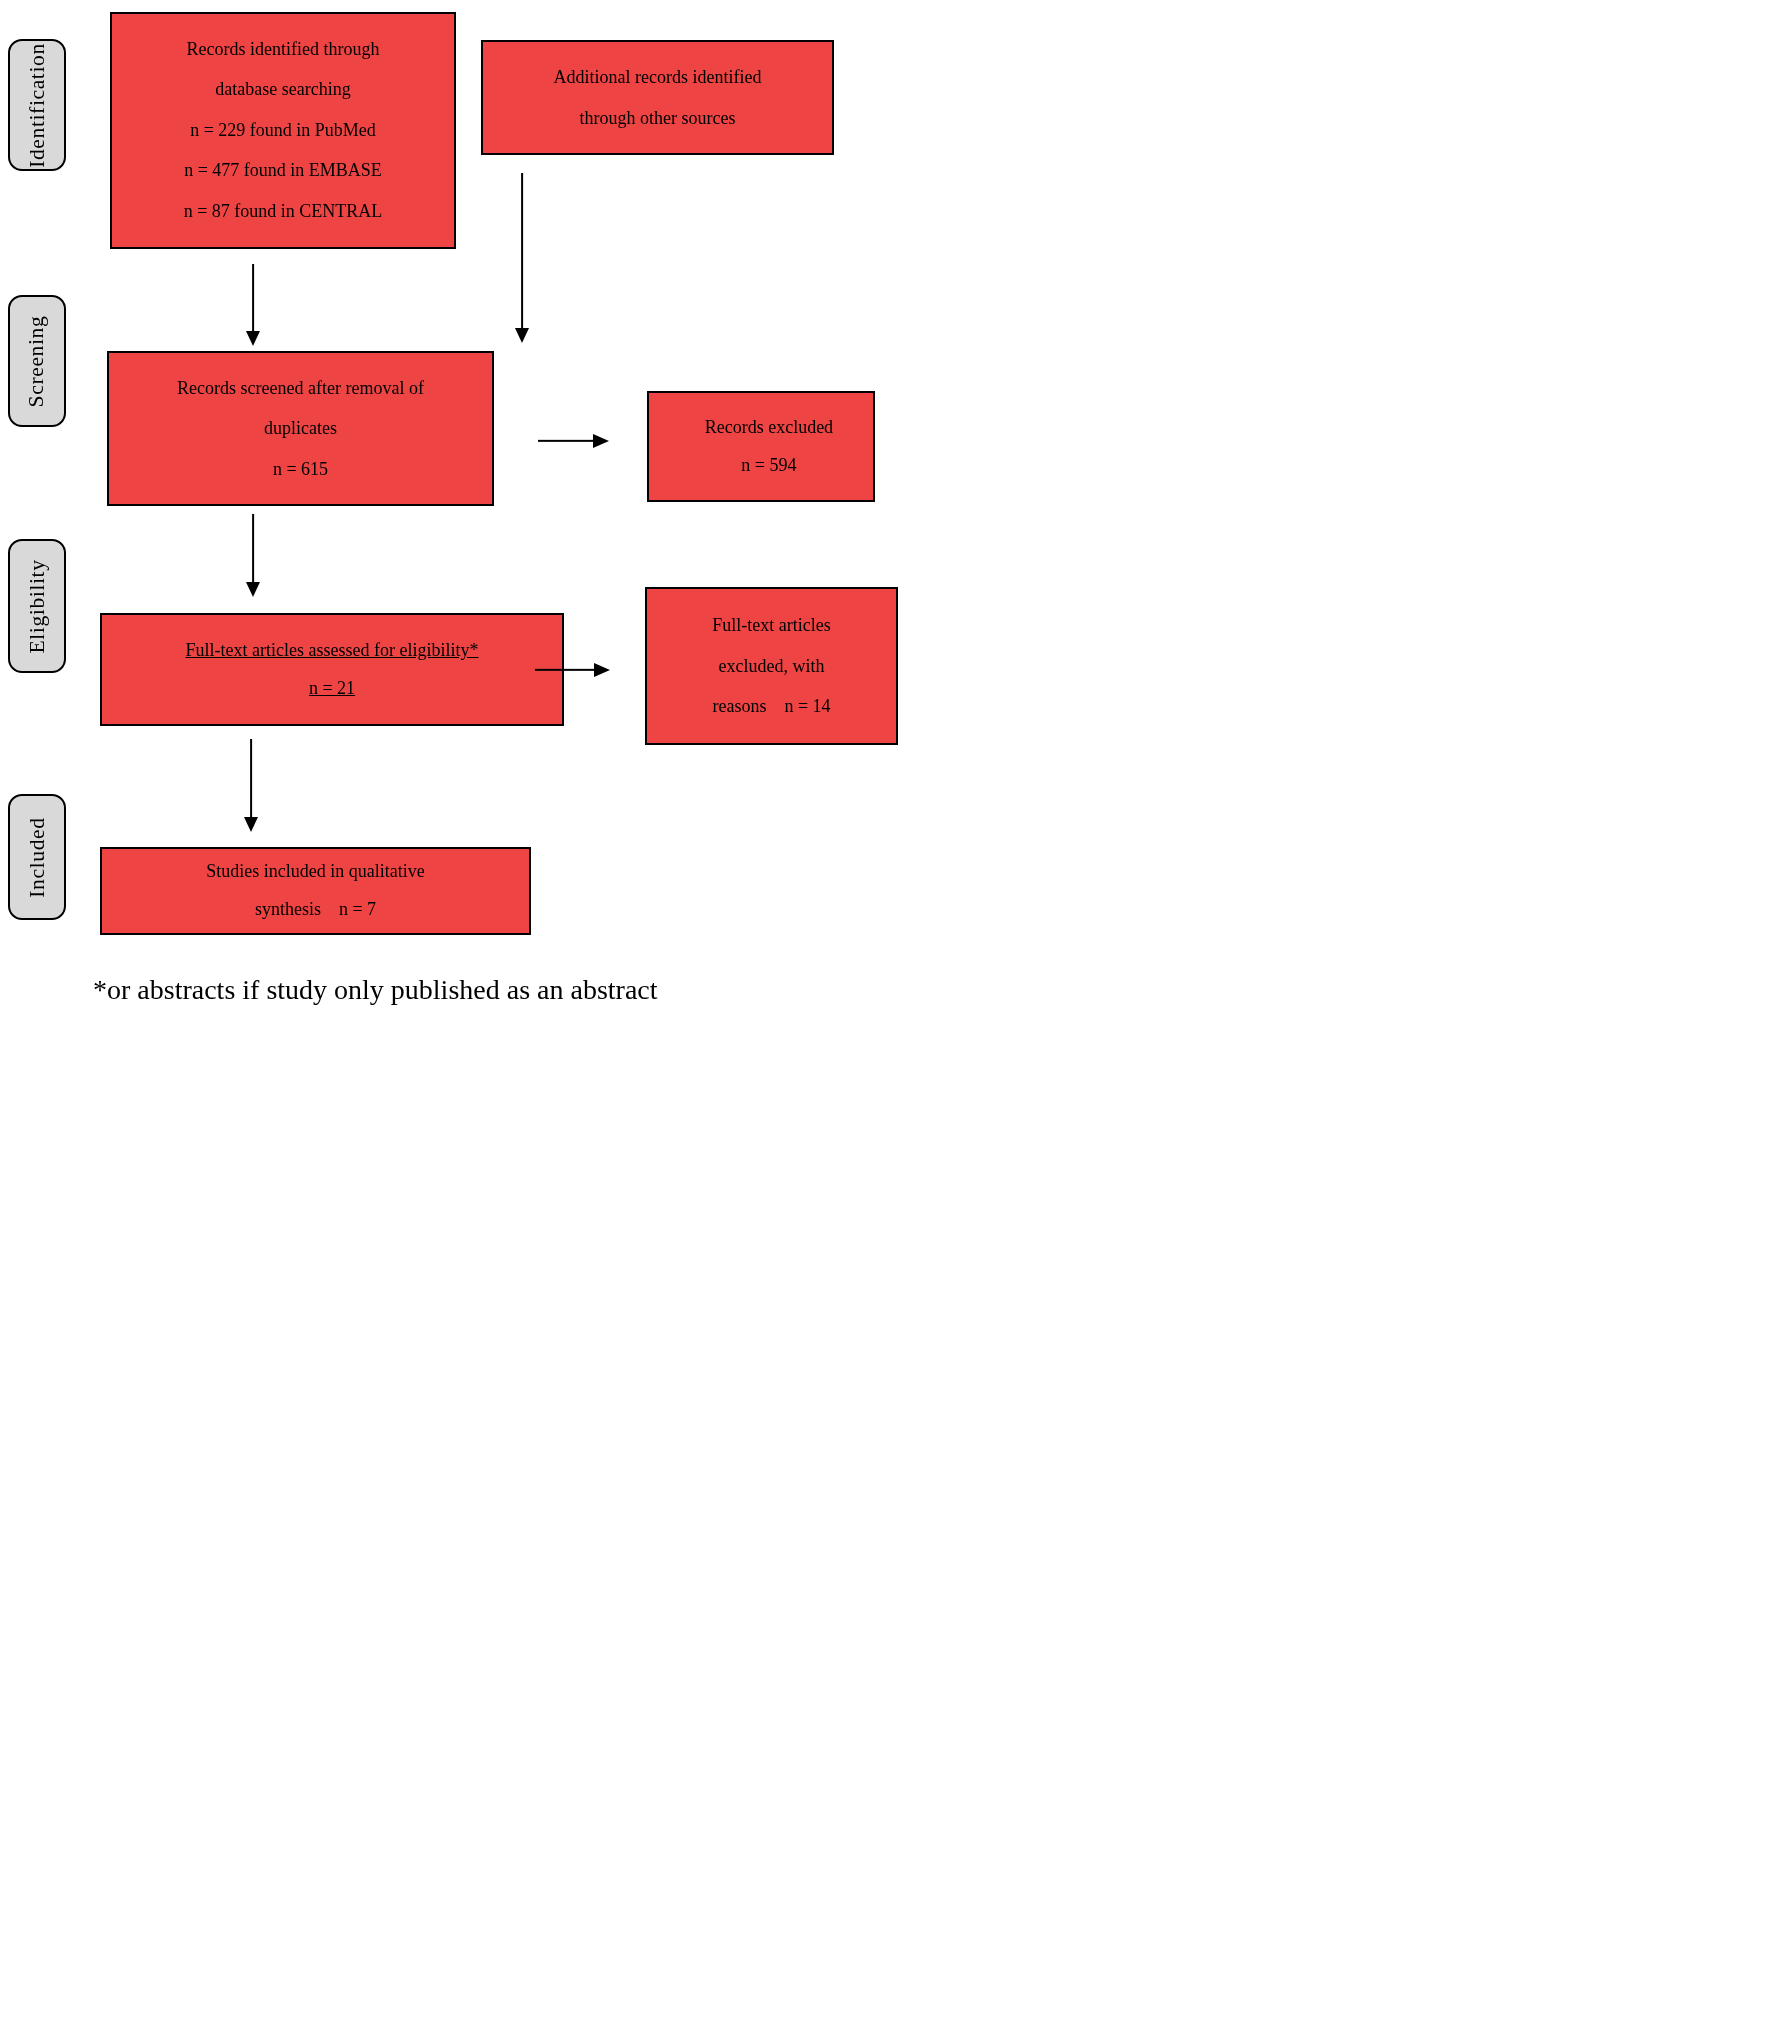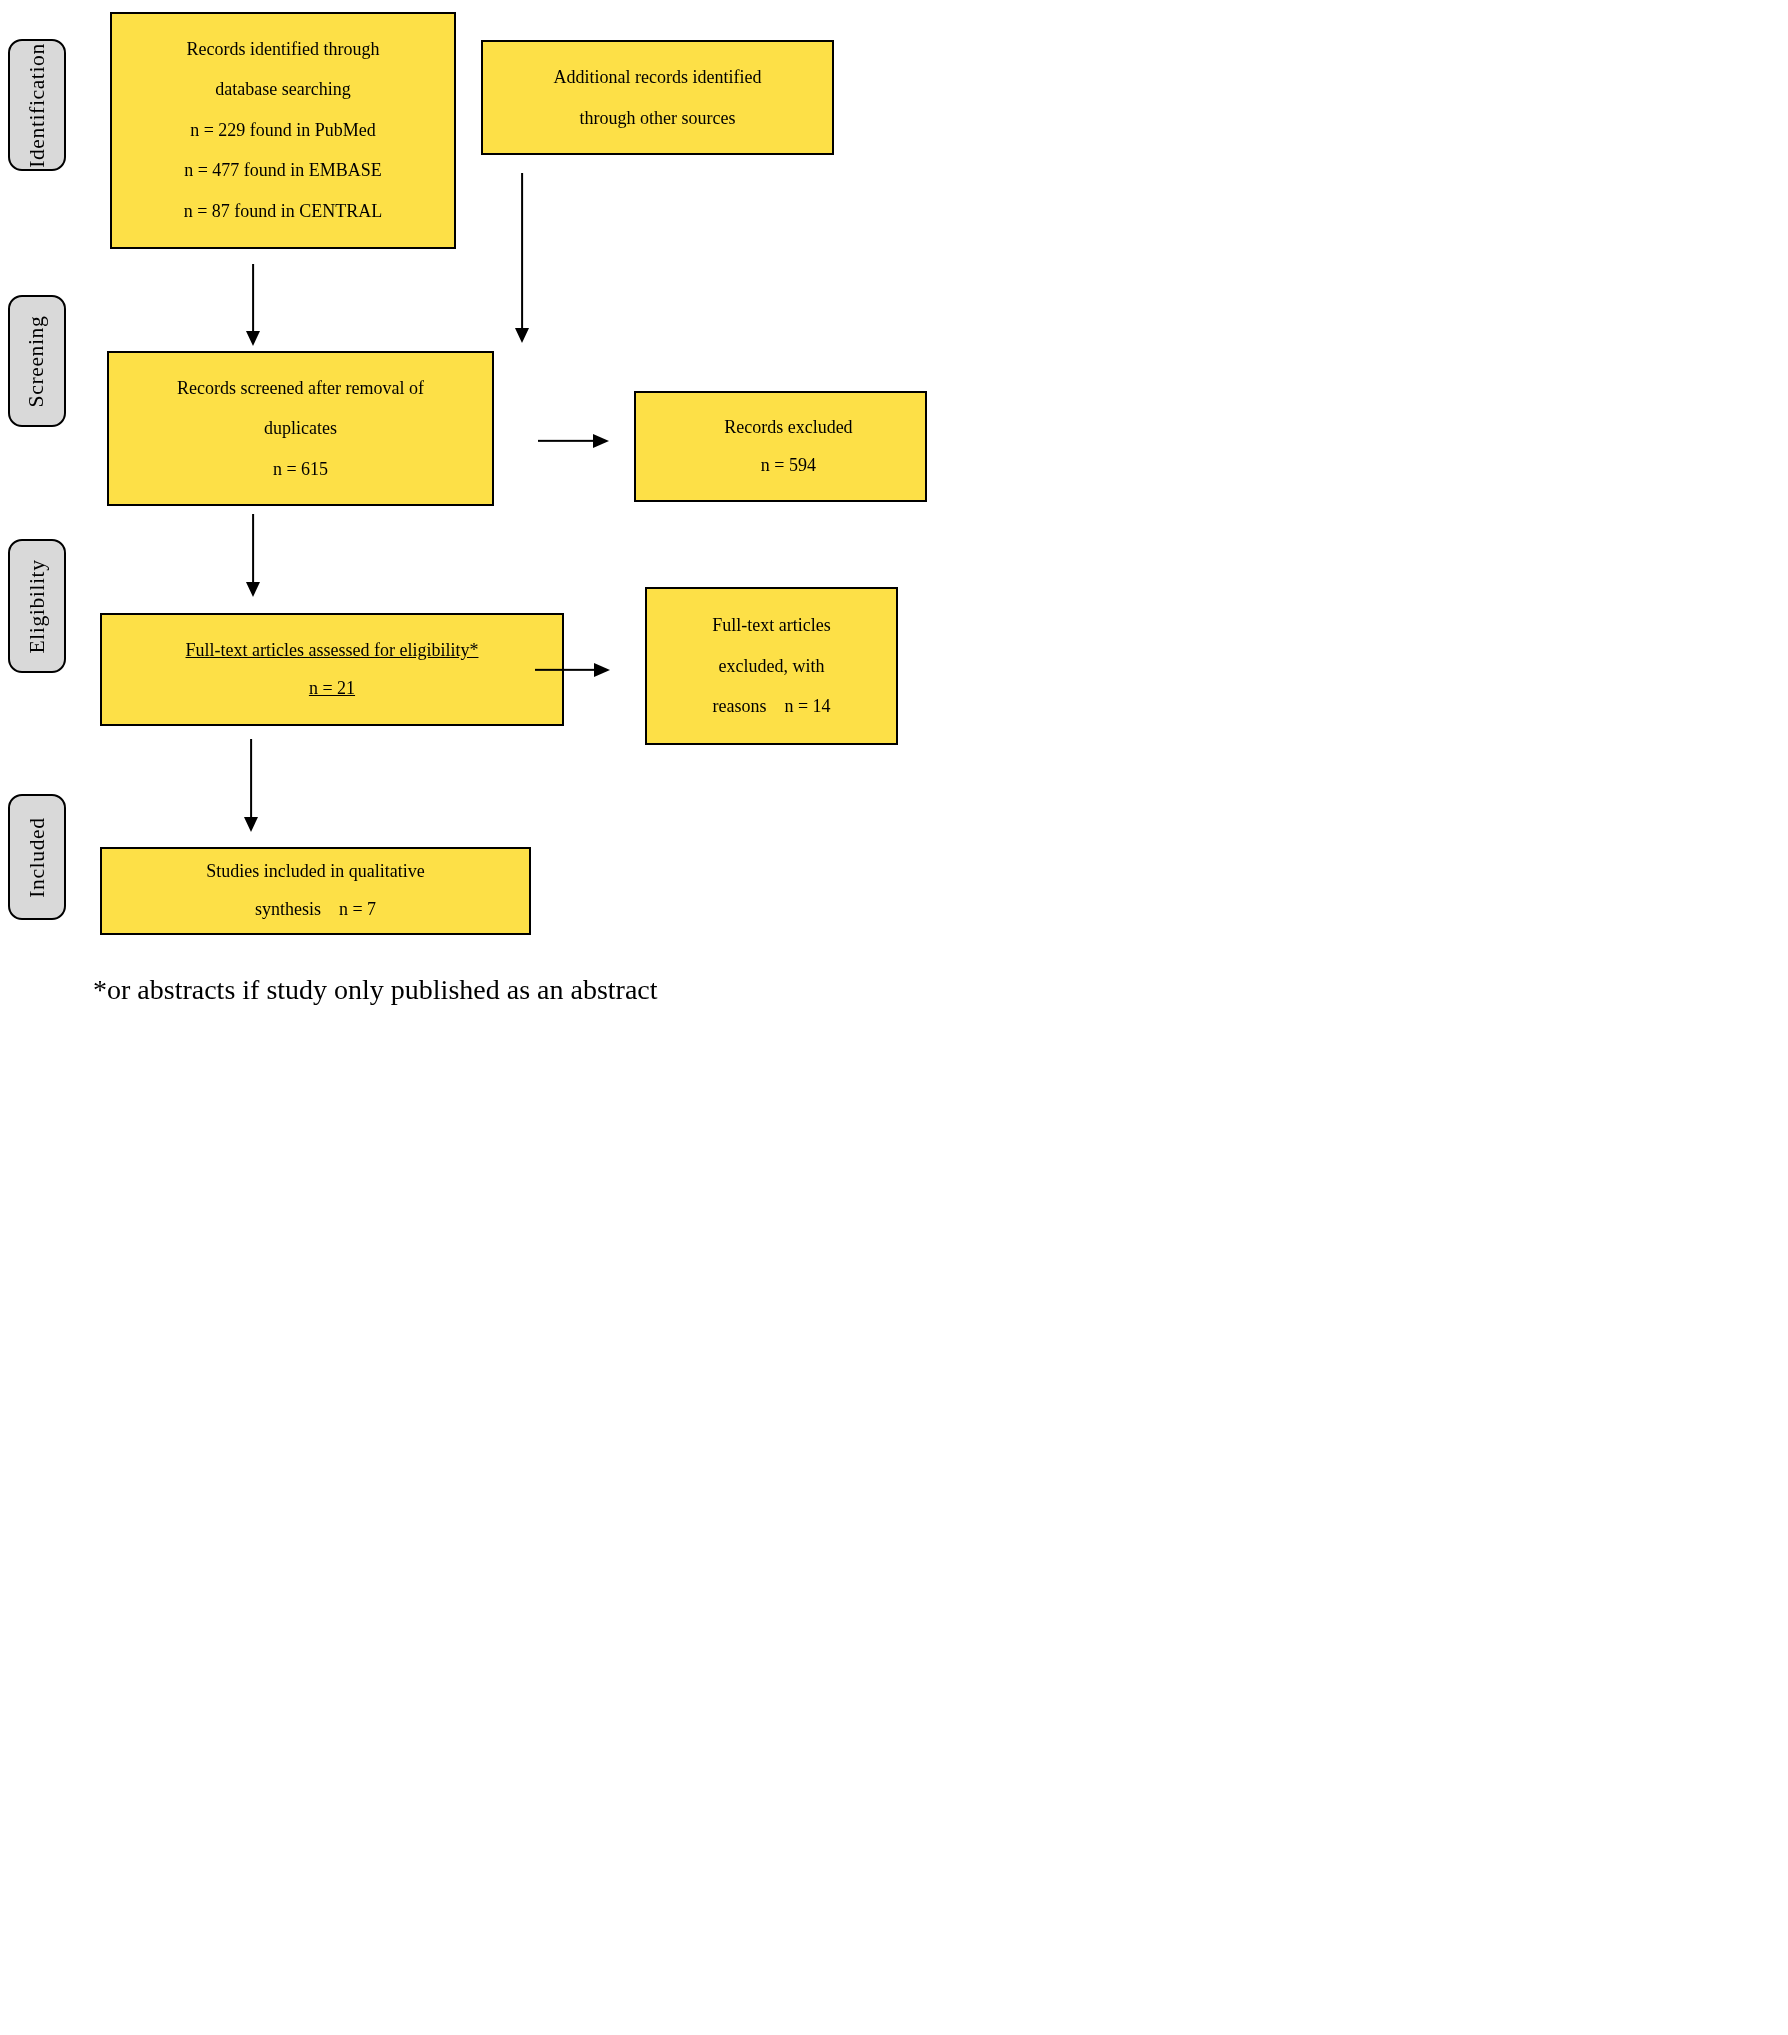--- a/index.html
+++ b/index.html
@@ -13,34 +13,34 @@
     height: 1018px;
     background: #ffffff;
     font-family: "Liberation Serif", "DejaVu Serif", serif;
     color: #000000;
   }
   
   .flow-box {
     position: absolute;
     box-sizing: border-box;
     border: 2.3px solid #000000;
-    background: #fde047;
+    background: #ef4444;
     display: flex;
     align-items: center;
     justify-content: center;
     text-align: center;
     white-space: pre-wrap;
     font-size: 18px;
     line-height: 2.25;
     padding: 2.3px 8.2px;
   }
   #box-records-identified { left: 110px; top: 11.7px;  width: 346px; height: 237px; }
   #box-additional-records { left: 481px; top: 40px;  width: 353px; height: 115px; }
   #box-records-screened   { left: 107px; top: 351px; width: 387px; height: 155px; }
-  #box-records-excluded   { left: 634px; top: 391px; width: 293px; height: 111px; line-height: 2.1; padding-left: 24px; }
+  #box-records-excluded   { left: 647px; top: 391px; width: 228px; height: 111px; line-height: 2.1; padding-left: 24px; }
   #box-fulltext-assessed  { left: 100px; top: 613px; width: 464px; height: 113px; line-height: 2.1; text-decoration: underline; }
   #box-fulltext-excluded  { left: 633px; top: 587px; width: 253px; height: 158px; margin-left: 12px; }
   #box-studies-included   { left: 100px; top: 847px; width: 431px; height: 88px; line-height: 2.1; }
 
   
   .stage-box {
     position: absolute;
     left: 8.2px;
     width: 58px;
     box-sizing: border-box;

